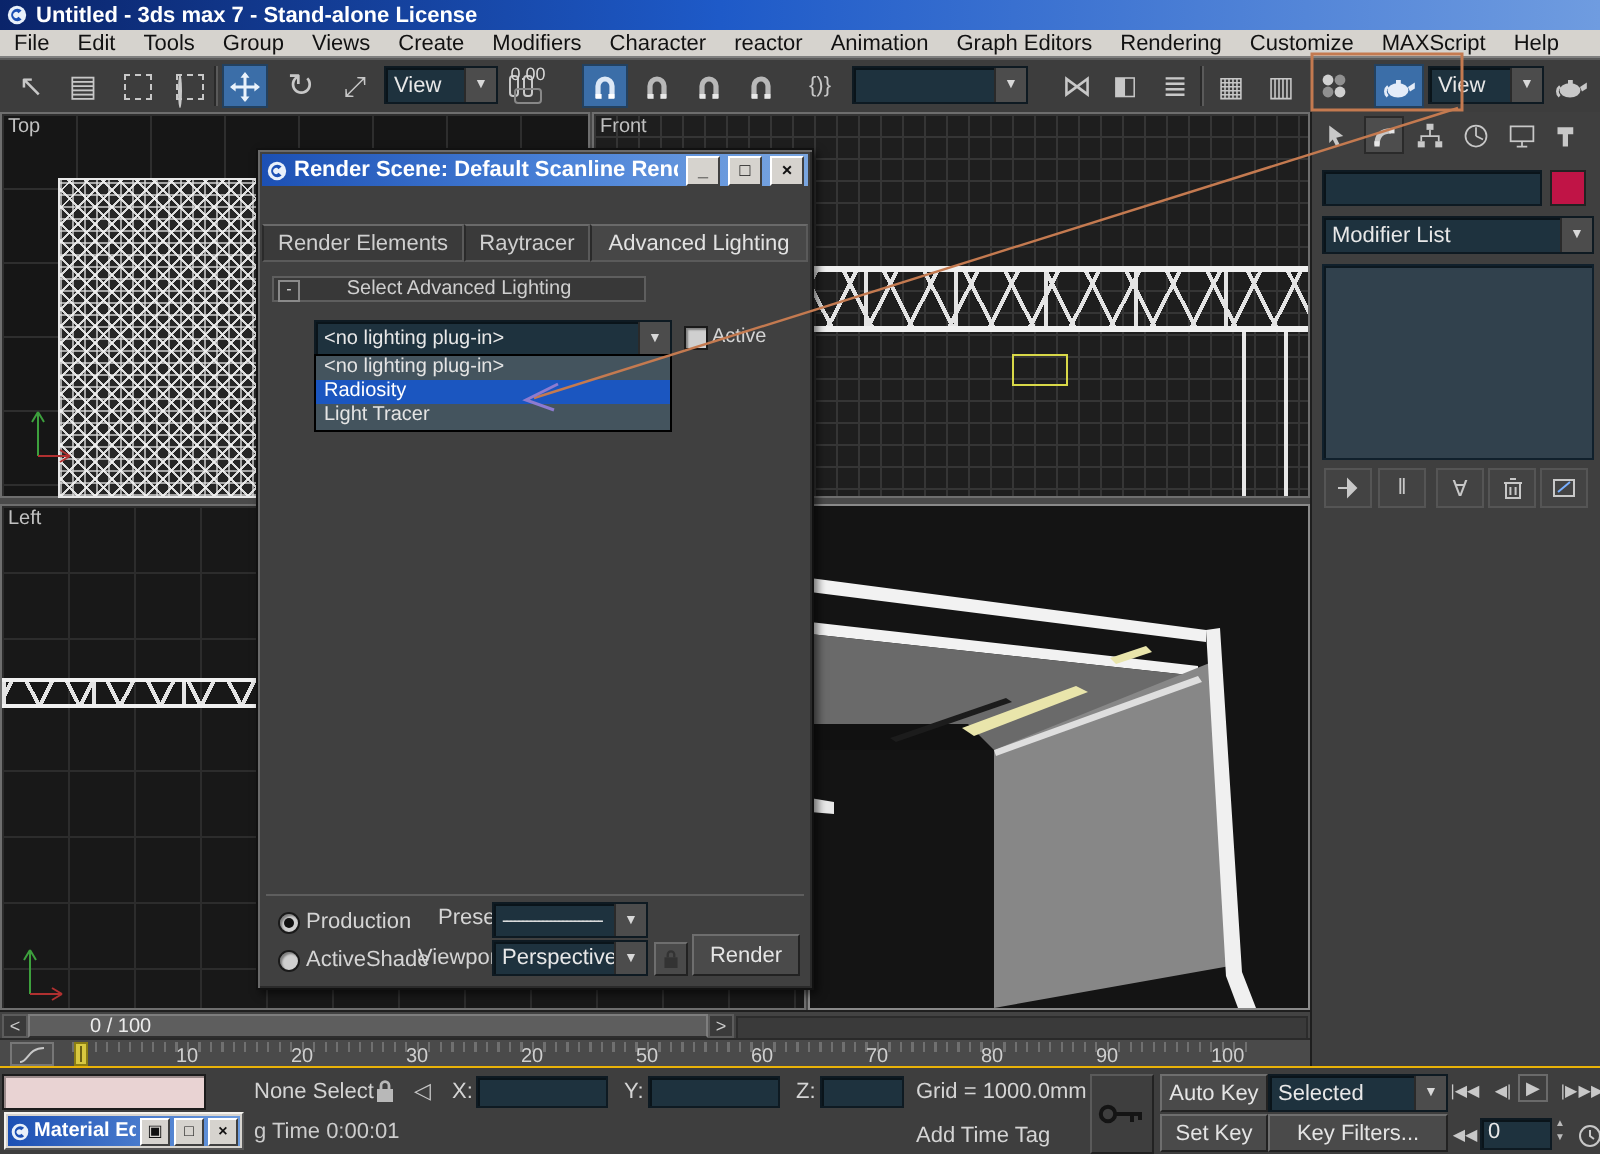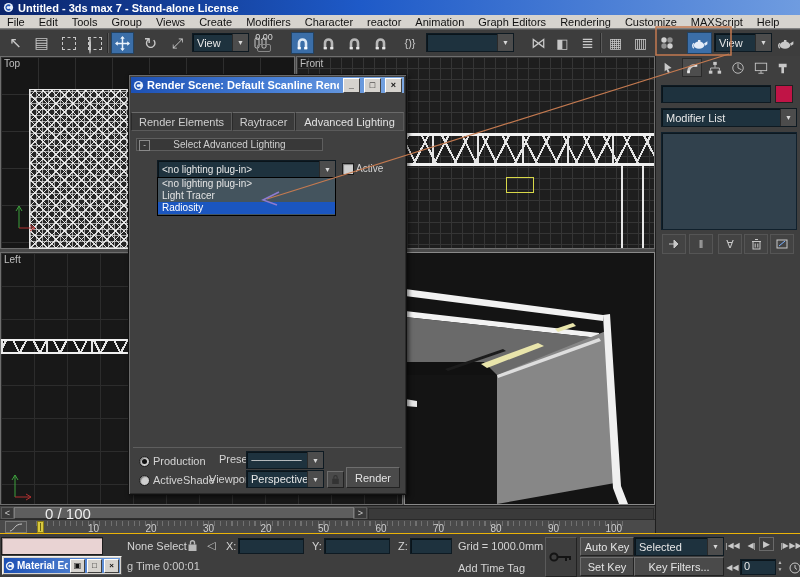--- a/index.html
+++ b/index.html
@@ -83,21 +83,21 @@
   .radio.on::after{content:"";position:absolute;left:2px;top:2px;width:5px;height:5px;border-radius:50%;background:#111;}
   .pbtn{position:absolute;background:#4a4a4a;border:1px solid #6e6e6e;border-right-color:#222;border-bottom-color:#222;
     color:#e4e4e4;display:flex;align-items:center;justify-content:center;}
   .dlabel{position:absolute;color:#d4d4d4;white-space:nowrap;}
   .chk{position:absolute;width:10px;height:10px;background:#cfcfcf;border:1px solid #1a1a1a;box-shadow:inset 1px 1px 1px #808080;}
   
   .timeslider{left:0;top:505px;width:655px;height:14px;background:#434343;border-top:1px solid #1f1f1f;box-sizing:border-box;}
   .tsbtn{position:absolute;top:1px;width:13px;height:12px;background:#3a3a3a;border:1px solid #5c5c5c;box-sizing:border-box;
     color:#ccc;font-size:9px;display:flex;align-items:center;justify-content:center;}
   .tshandle{position:absolute;left:14px;top:1px;width:340px;height:12px;background:#5e5e5e;border:1px solid #7e7e7e;border-bottom-color:#2e2e2e;box-sizing:border-box;}
-  .tshandle span{position:absolute;left:30px;top:0;color:#ececec;font-size:15px;line-height:11px;}
+  .tshandle span{position:absolute;left:30px;top:0;color:#ececec;font-size:10px;line-height:11px;}
   .trackbar{left:0;top:519px;width:655px;height:14px;background:#4a4a4a;border-top:1px solid #2a2a2a;box-sizing:border-box;}
   .ticks{position:absolute;left:36px;top:1px;width:590px;height:5px;
     background:repeating-linear-gradient(90deg,#707070 0 1px,transparent 1px 5.75px);}
   .tick-label{position:absolute;top:3px;color:#cfcfcf;font-size:10px;}
   .tmark{position:absolute;left:37px;top:1px;width:7px;height:12px;background:#d8c840;border:1px solid #8a7d14;box-sizing:border-box;}
   .tmark::after{content:"";position:absolute;left:2px;top:1px;width:1px;height:8px;background:#6a6014;}
   .curvebtn{position:absolute;left:5px;top:1px;width:22px;height:12px;background:#4f4f4f;border:1px solid #777;box-sizing:border-box;display:flex;align-items:center;justify-content:center;}
   
   .statusbar{left:0;top:533px;width:800px;height:44px;background:#3e3e3e;border-top:1px solid #eab308;box-sizing:border-box;}
   .pink{position:absolute;left:1px;top:3px;width:100px;height:16px;background:#e9d3d3;border:1px solid #1c1c1c;box-shadow:inset 1px 1px 0 #9a8a8a;}
@@ -506,22 +506,22 @@
 
     <div class="dd" style="left:28px;top:85px;width:177px;height:17px">
       <span class="val" style="font-size:10px">&lt;no lighting plug-in&gt;</span>
       <span class="arw">▼</span>
     </div>
     <span class="chk" style="left:213px;top:88px"></span>
     <span class="dlabel" style="left:227px;top:88px;font-size:10px">Active</span>
 
     <div class="droplist">
         <div class="opt">&lt;no lighting plug-in&gt;</div>
+        <div class="opt hl">Radiosity</div>
         <div class="opt">Light Tracer</div>
-        <div class="opt hl">Radiosity</div>
       </div>
 
     <div class="ab" style="left:4px;top:372px;width:269px;height:1px;background:#5e5e5e"></div>
 
     <span class="radio on" style="left:10px;top:381px"></span>
     <span class="dlabel" style="left:24px;top:380px">Production</span>
     <span class="radio" style="left:10px;top:400px"></span>
     <span class="dlabel" style="left:24px;top:399px;width:66px;overflow:hidden;display:inline-block;white-space:nowrap">ActiveShade</span>
 
     <span class="dlabel" style="left:90px;top:378px">Preset:</span>

